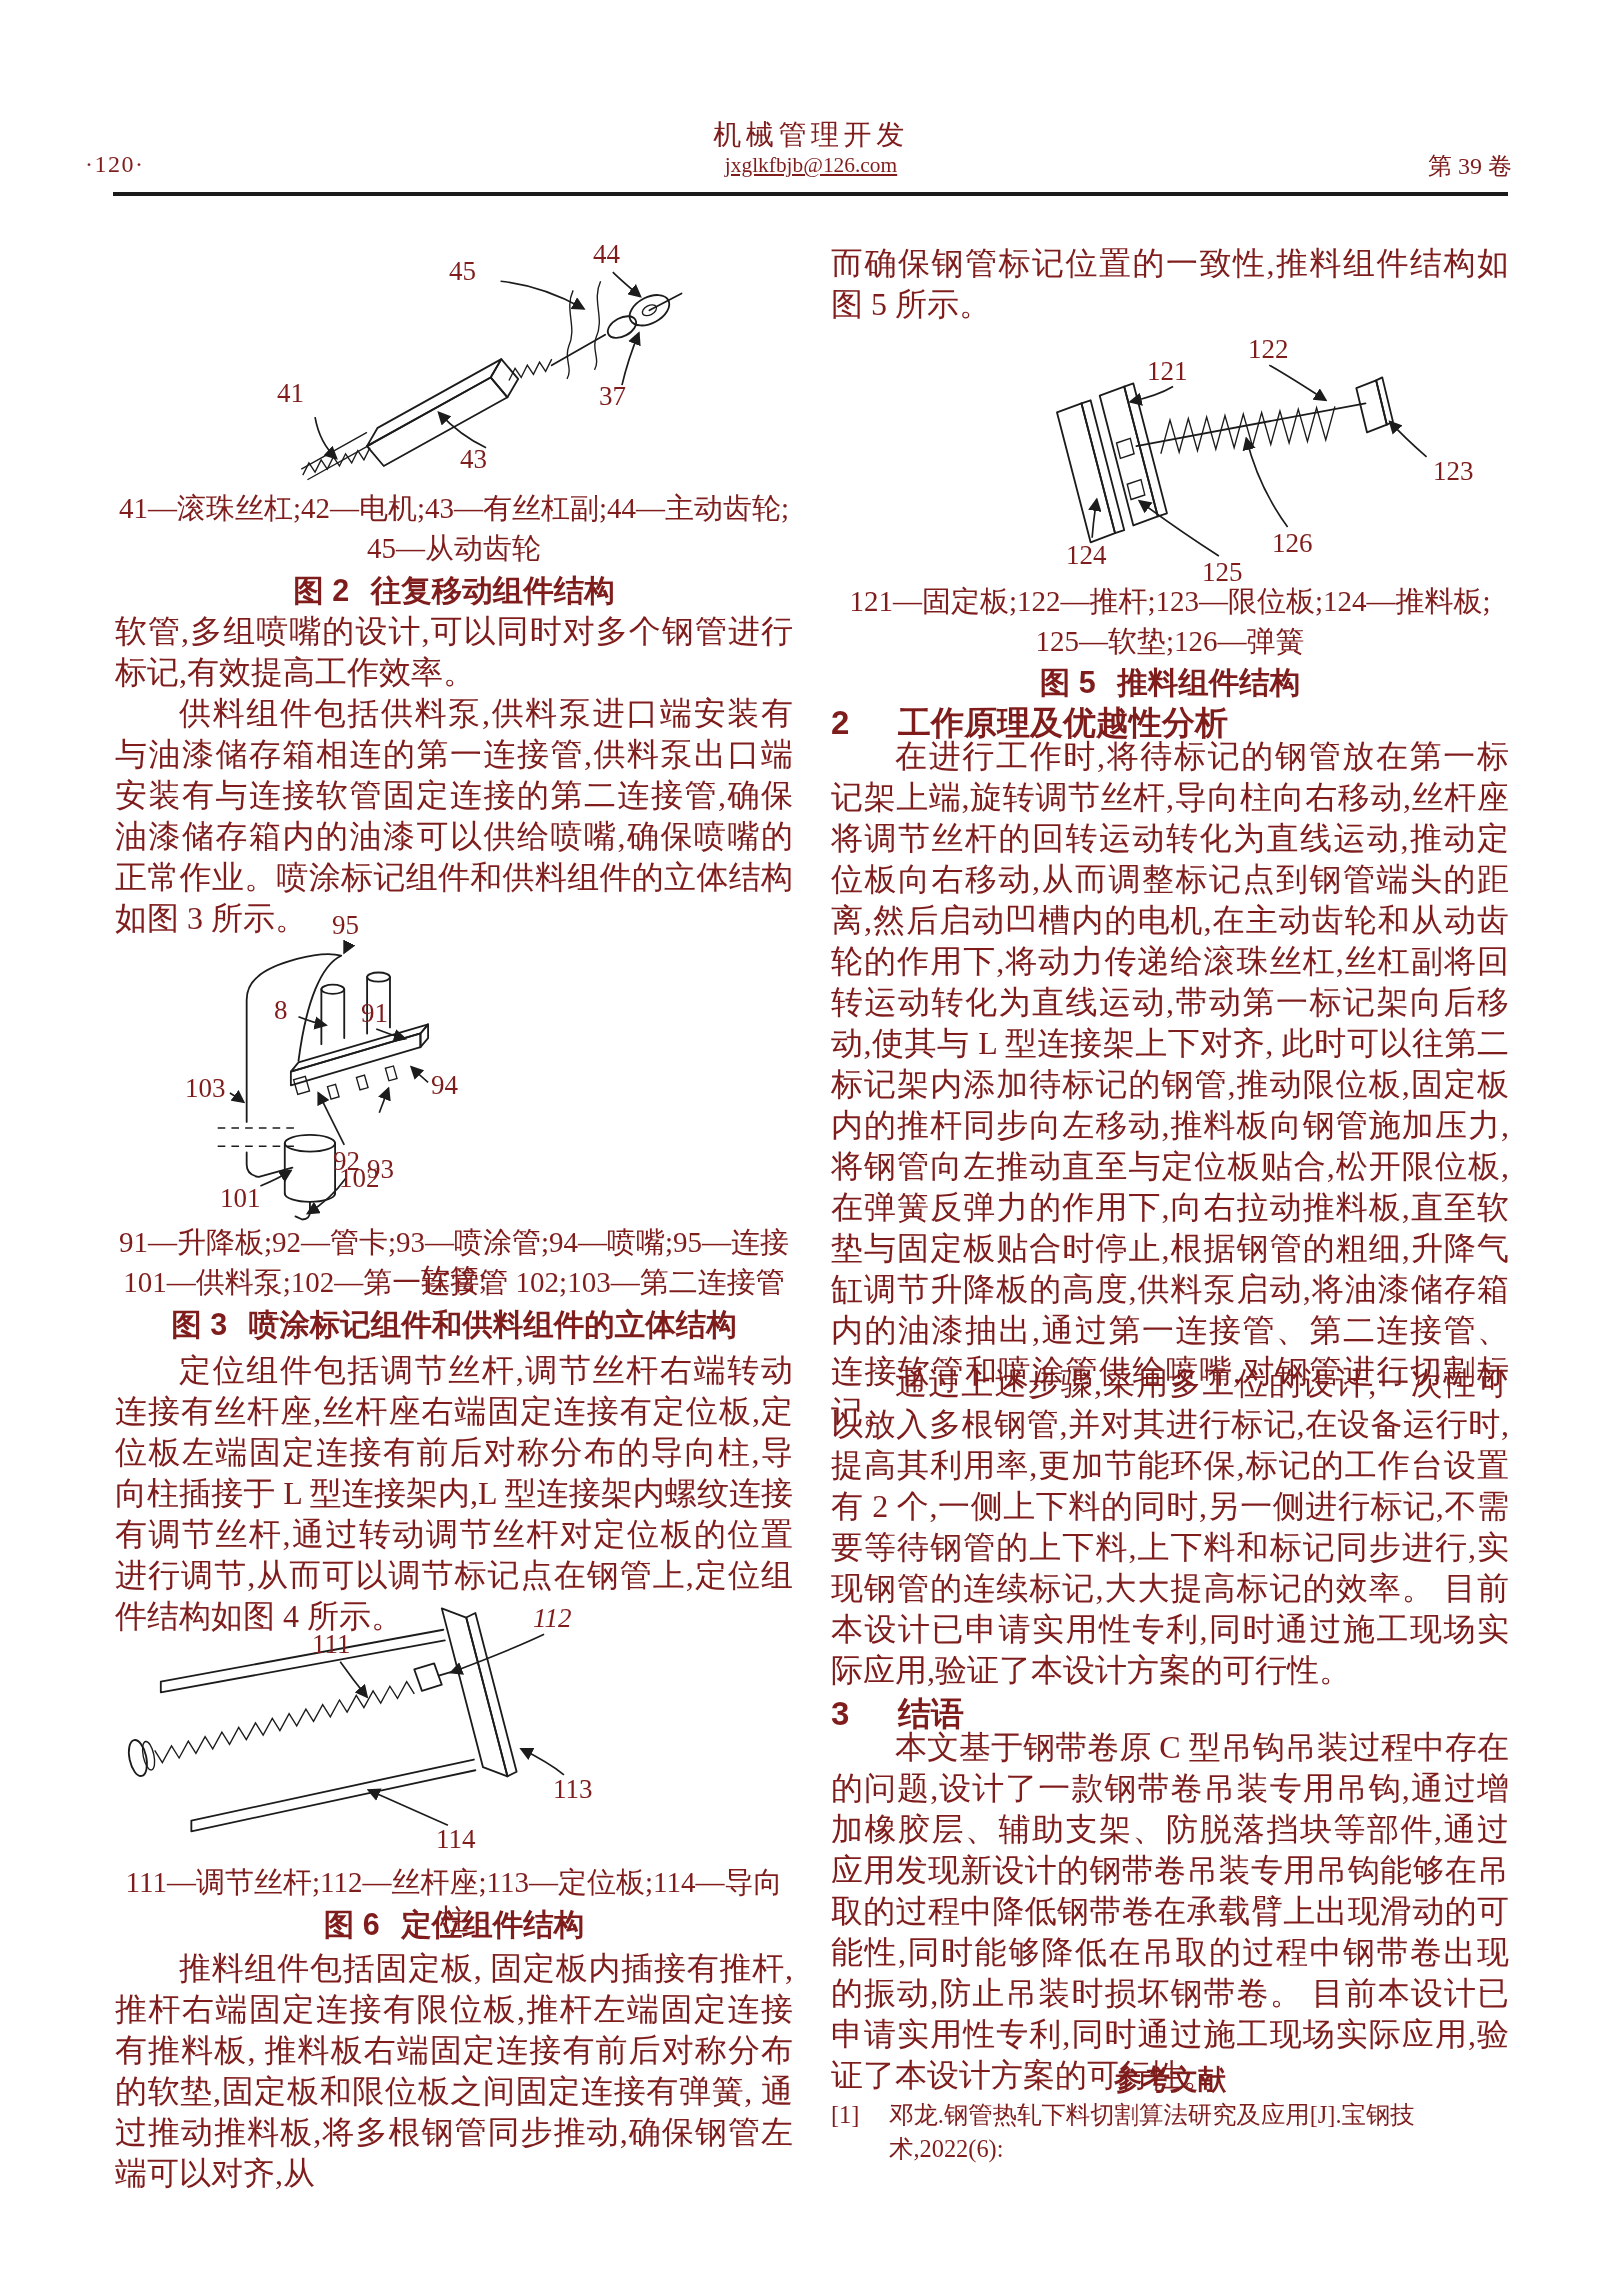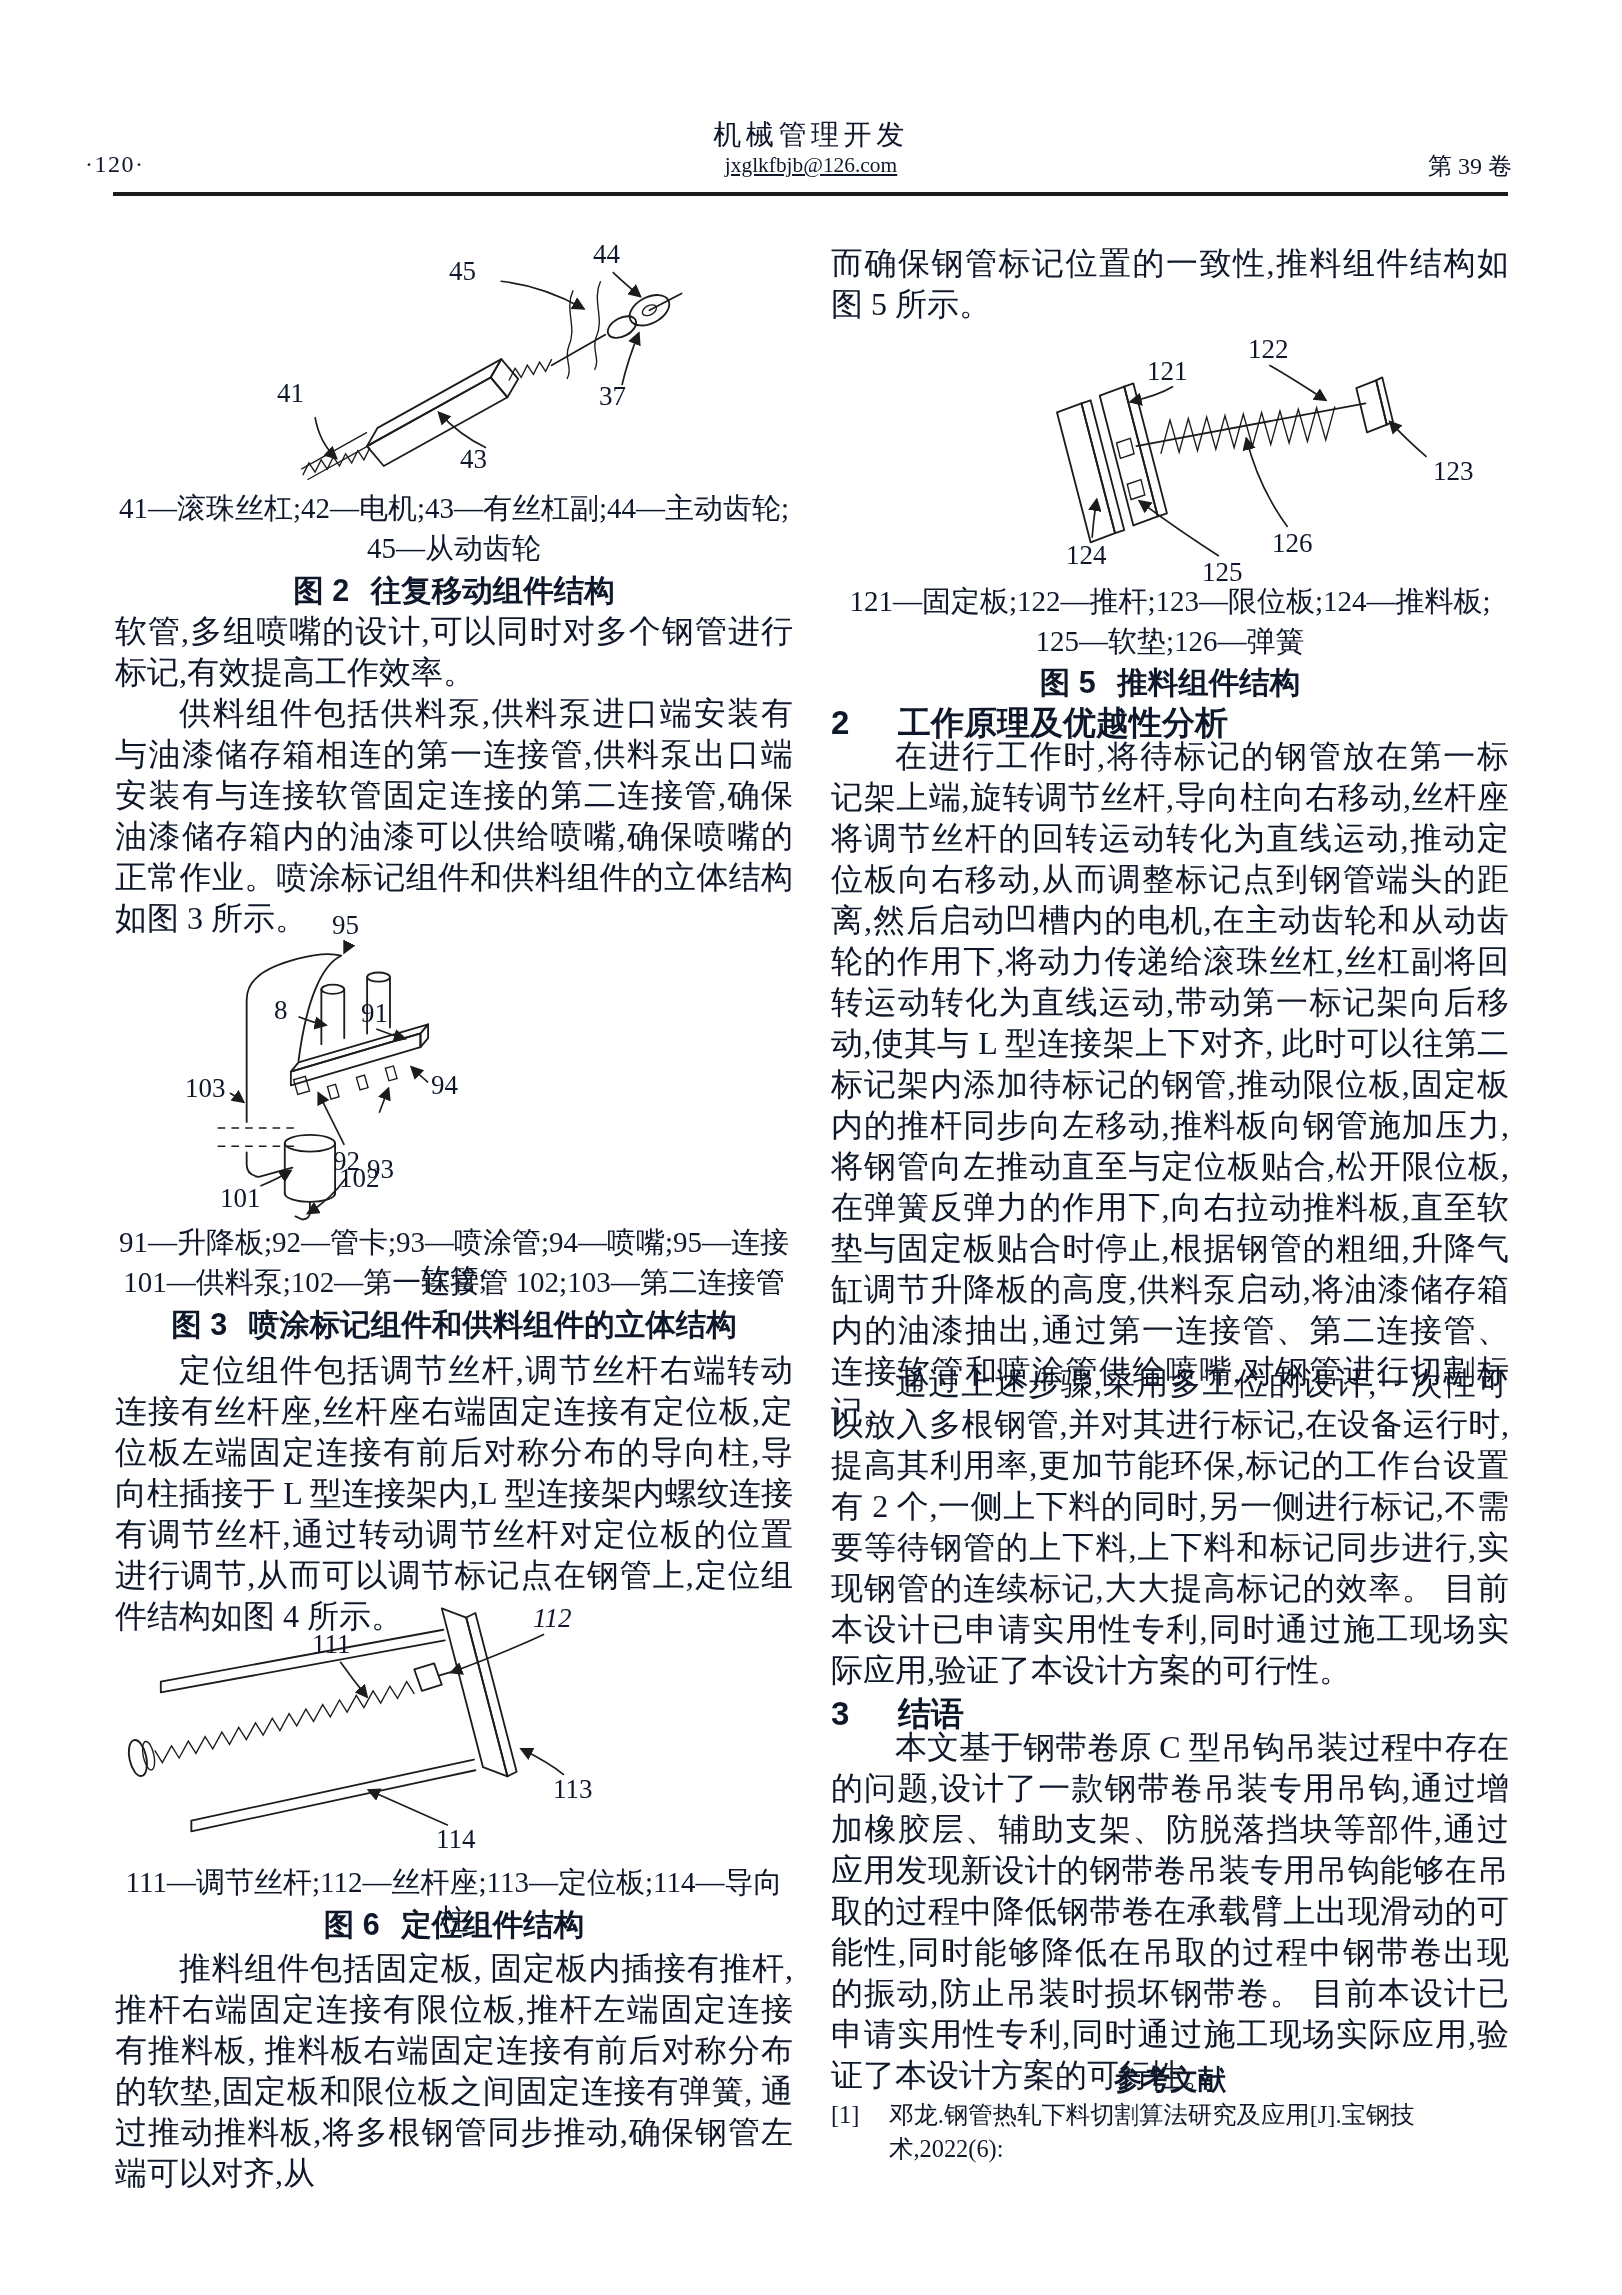--- a/index.html
+++ b/index.html
@@ -1,17 +1,17 @@
 <!DOCTYPE html>
 <html lang="zh" style="font-size:12.2px"><head>
 <meta charset="utf-8">
 <style>
   html,body{margin:0;padding:0;background:#e8e8e8;}
   .page{position:relative;width:1622px;height:2295px;background:#ffffff;
-        font-family:"Liberation Serif",serif;color:#0f172a;overflow:hidden;}
+        font-family:"Liberation Serif",serif;color:#7f1d1d;overflow:hidden;}
   .abs{position:absolute;}
   
   .hdr-journal{top:116px;left:0;width:1622px;text-align:center;font-size:28px;letter-spacing:4.6px;}
   .hdr-email{top:153px;left:0;width:1622px;text-align:center;font-size:21.4px;text-decoration:underline;font-family:"Liberation Serif",serif;}
   .hdr-pageno{top:151px;left:85px;font-size:24px;letter-spacing:1.5px;}
   .hdr-volume{top:150px;left:1359px;width:153px;text-align:right;font-size:24px;}
   .hdr-rule{top:192px;left:113px;width:1395px;height:3.8px;background:#1b1b1b;}
   
   .col{width:678px;}
   .para{font-size:32px;line-height:41px;text-align:justify;text-justify:inter-character;}

